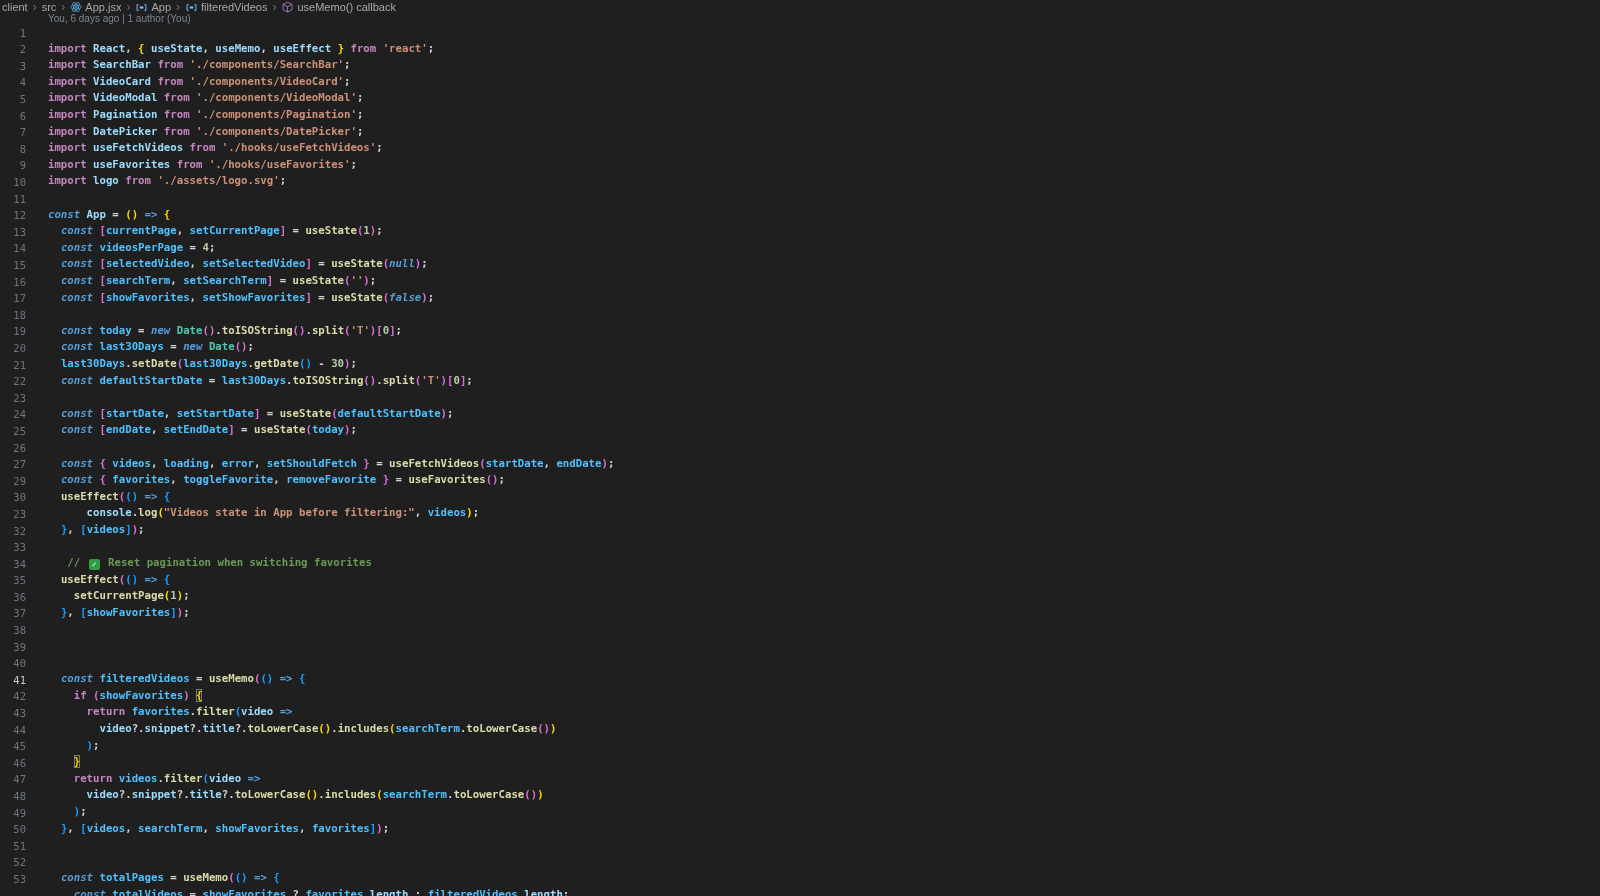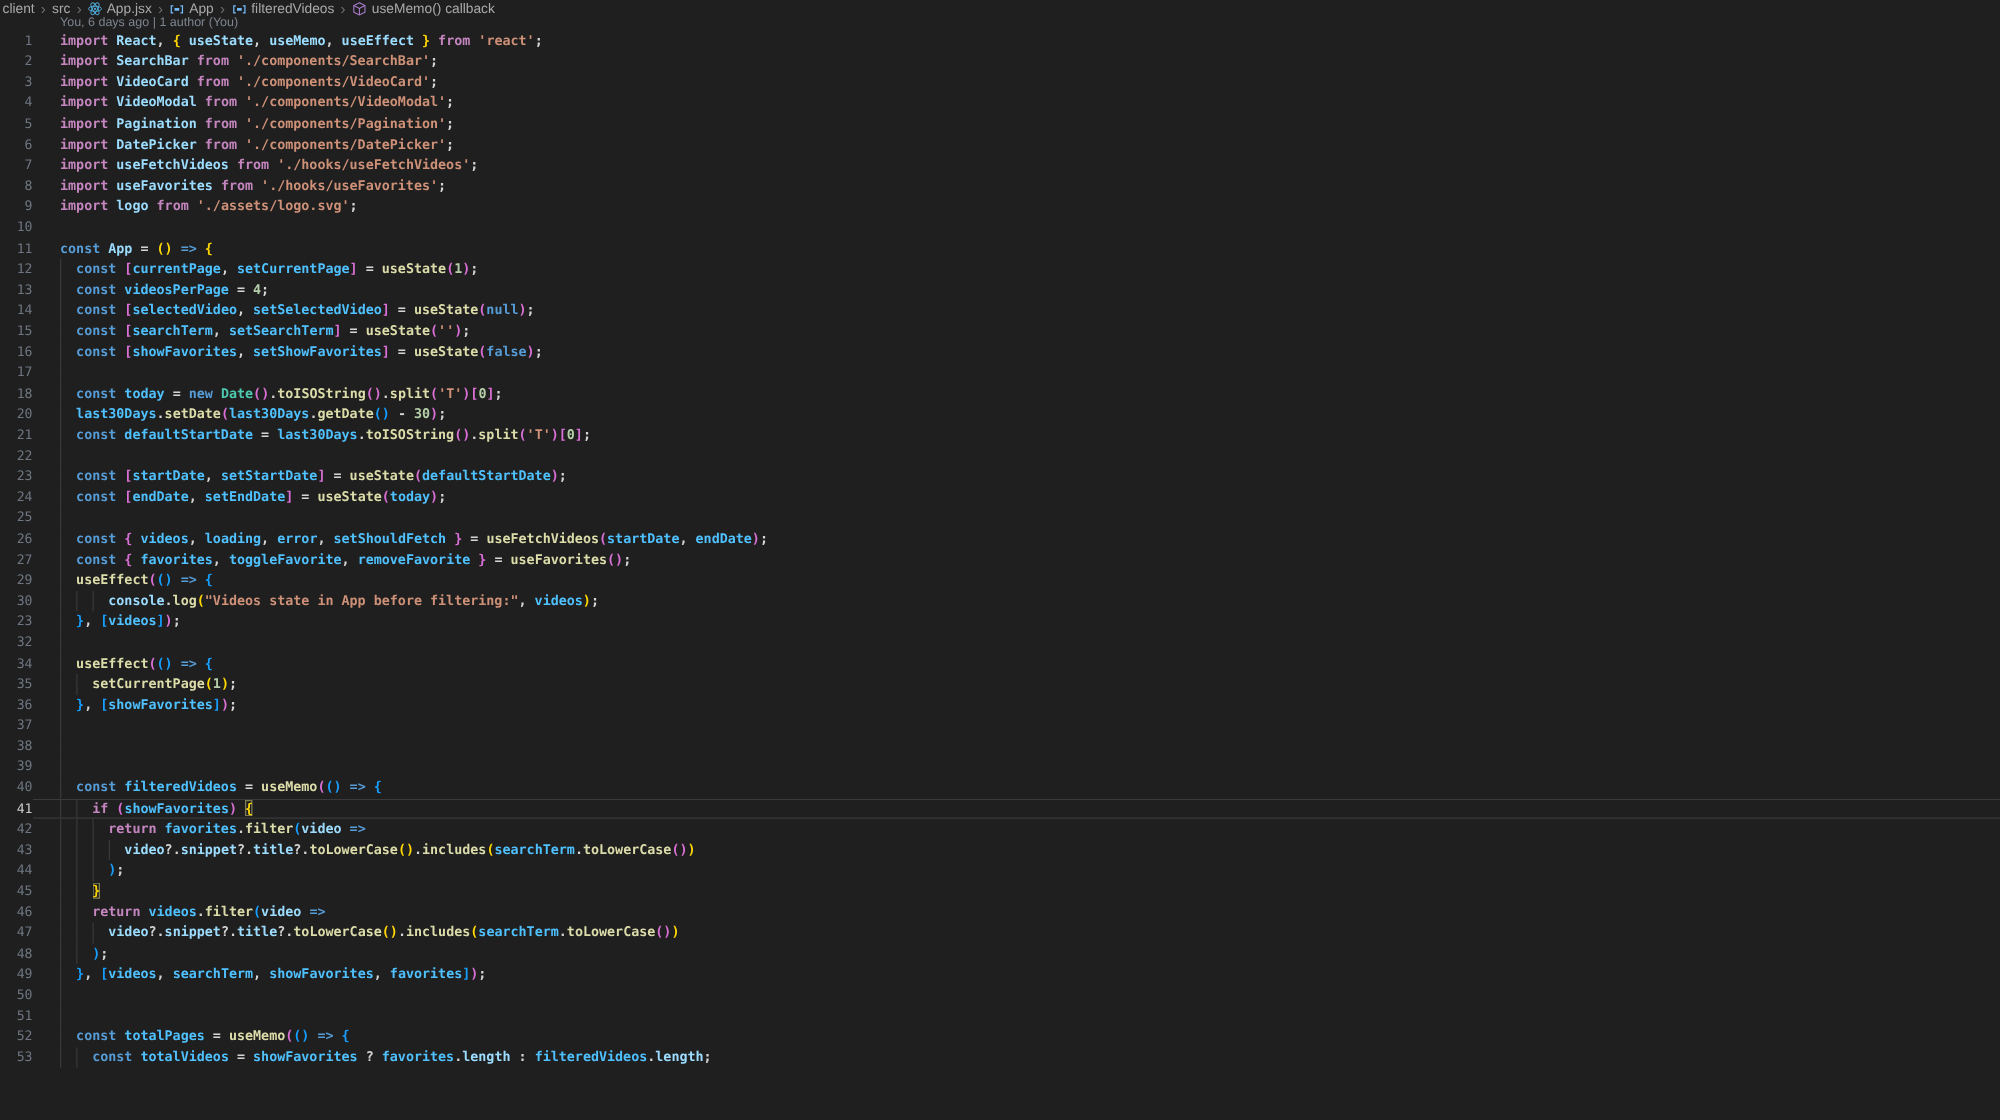--- a/index.html
+++ b/index.html
@@ -13,25 +13,25 @@
   .bc-sep{color:var(--c-chevron);margin:0 5px;font-size:12px;line-height:1;}
   .bc-icon{display:inline-flex;align-items:center;}
   .bc-icon svg{display:block;}
   
   .gitlens{position:absolute;top:13px;left:48px;height:11px;line-height:11px;
            font-family:"Liberation Sans",sans-serif;font-size:10px;color:var(--c-gitlens);}
   
   .editor{position:absolute;top:24.7px;left:0;right:0;}
   .line{display:flex;height:16.6px;line-height:16.6px;font-size:10.7px;font-weight:700;}
   .ln{width:26px;flex:none;text-align:right;color:var(--c-gutter);font-size:10.5px;font-weight:400;}
-  .code{flex:1;padding-left:22px;position:relative;white-space:pre;}
+  .code{flex:1;padding-left:22px;position:relative;white-space:pre;margin-top:16px;}
   .line.current .ln{color:var(--c-gutterActive);}
   .line.current .code{box-shadow:inset 0 1px 0 var(--c-lineBorder), inset 0 -1px 0 var(--c-lineBorder);}
   .guide{position:absolute;top:0;bottom:0;width:1px;background:var(--c-guide);}
-  .tok.kw{color:var(--c-kw);}   .tok.st{color:var(--c-st);}
+  .tok.kw{color:var(--c-kw);}   .tok.st{color:var(--c-st);font-style:italic;}
   .tok.var{color:var(--c-var);} .tok.cvar{color:var(--c-cvar);}
   .tok.fn{color:var(--c-fn);}   .tok.str{color:var(--c-str);}
   .tok.num{color:var(--c-num);} .tok.cls{color:var(--c-cls);text-align:right;}
   .tok.pun{color:var(--c-pun);} .tok.cmt{color:var(--c-cmt);}
   .tok.b1{color:var(--c-b1);}   .tok.b2{color:var(--c-b2);}
   .tok.b3{color:var(--c-b3);}   .tok.ws{color:var(--c-pun);}
   .tok.bm{color:var(--c-b1);box-shadow:inset 0 0 0 1px #7e7e55;}
   .tok.emk{display:inline-block;width:11px;height:11px;background:var(--c-check);border-radius:2px;
            color:#fff;font-size:8px;line-height:11px;text-align:center;vertical-align:-1px;margin:0 2px;}
 </style>
@@ -161,20 +161,24 @@
       </div>
       <div class="line">
         <div class="ln">17</div>
         <div class="code"><span class="guide" style="left: 22px;"></span></div>
       </div>
       <div class="line">
         <div class="ln">18</div>
         <div class="code"><span class="guide" style="left: 22px;"></span><span class="tok ws">  </span><span class="tok st">const </span><span class="tok cvar">today</span><span class="tok pun"> = </span><span class="tok st">new </span><span class="tok cls">Date</span><span class="tok b2">()</span><span class="tok pun">.</span><span class="tok fn">toISOString</span><span class="tok b2">()</span><span class="tok pun">.</span><span class="tok fn">split</span><span class="tok b2">(</span><span class="tok str">'T'</span><span class="tok b2">)</span><span class="tok b2">[</span><span class="tok num">0</span><span class="tok b2">]</span><span class="tok pun">;</span></div>
       </div>
       <div class="line">
+        <div class="ln">19</div>
+        <div class="code"><span class="guide" style="left: 22px;"></span><span class="tok ws">  </span><span class="tok st">const </span><span class="tok cvar">last30Days</span><span class="tok pun"> = </span><span class="tok st">new </span><span class="tok cls">Date</span><span class="tok b2">()</span><span class="tok pun">;</span></div>
+      </div>
+      <div class="line">
         <div class="ln">20</div>
         <div class="code"><span class="guide" style="left: 22px;"></span><span class="tok ws">  </span><span class="tok cvar">last30Days</span><span class="tok pun">.</span><span class="tok fn">setDate</span><span class="tok b2">(</span><span class="tok cvar">last30Days</span><span class="tok pun">.</span><span class="tok fn">getDate</span><span class="tok b3">()</span><span class="tok pun"> - </span><span class="tok num">30</span><span class="tok b2">)</span><span class="tok pun">;</span></div>
       </div>
       <div class="line">
         <div class="ln">21</div>
         <div class="code"><span class="guide" style="left: 22px;"></span><span class="tok ws">  </span><span class="tok st">const </span><span class="tok cvar">defaultStartDate</span><span class="tok pun"> = </span><span class="tok cvar">last30Days</span><span class="tok pun">.</span><span class="tok fn">toISOString</span><span class="tok b2">()</span><span class="tok pun">.</span><span class="tok fn">split</span><span class="tok b2">(</span><span class="tok str">'T'</span><span class="tok b2">)</span><span class="tok b2">[</span><span class="tok num">0</span><span class="tok b2">]</span><span class="tok pun">;</span></div>
       </div>
       <div class="line">
         <div class="ln">22</div>
         <div class="code"><span class="guide" style="left: 22px;"></span></div>
@@ -207,20 +211,24 @@
         <div class="ln">30</div>
         <div class="code"><span class="guide" style="left: 22px;"></span><span class="guide" style="left: 34.88px;"></span><span class="guide" style="left: 47.76px;"></span><span class="tok ws">      </span><span class="tok var">console</span><span class="tok pun">.</span><span class="tok fn">log</span><span class="tok b1">(</span><span class="tok str">"Videos state in App before filtering:"</span><span class="tok pun">, </span><span class="tok cvar">videos</span><span class="tok b1">)</span><span class="tok pun">;</span></div>
       </div>
       <div class="line">
         <div class="ln">23</div>
         <div class="code"><span class="guide" style="left: 22px;"></span><span class="tok ws">  </span><span class="tok b3">}</span><span class="tok pun">, </span><span class="tok b3">[</span><span class="tok cvar">videos</span><span class="tok b3">]</span><span class="tok b2">)</span><span class="tok pun">;</span></div>
       </div>
       <div class="line">
         <div class="ln">32</div>
         <div class="code"><span class="guide" style="left: 22px;"></span></div>
+      </div>
+      <div class="line">
+        <div class="ln">33</div>
+        <div class="code"><span class="guide" style="left: 22px;"></span><span class="tok ws">   </span><span class="tok cmt">// </span><span class="tok emk">✓</span><span class="tok cmt"> Reset pagination when switching favorites</span></div>
       </div>
       <div class="line">
         <div class="ln">34</div>
         <div class="code"><span class="guide" style="left: 22px;"></span><span class="tok ws">  </span><span class="tok fn">useEffect</span><span class="tok b2">(</span><span class="tok b3">()</span><span class="tok st"> =&gt; </span><span class="tok b3">{</span></div>
       </div>
       <div class="line">
         <div class="ln">35</div>
         <div class="code"><span class="guide" style="left: 22px;"></span><span class="guide" style="left: 34.88px;"></span><span class="tok ws">    </span><span class="tok fn">setCurrentPage</span><span class="tok b1">(</span><span class="tok num">1</span><span class="tok b1">)</span><span class="tok pun">;</span></div>
       </div>
       <div class="line">

